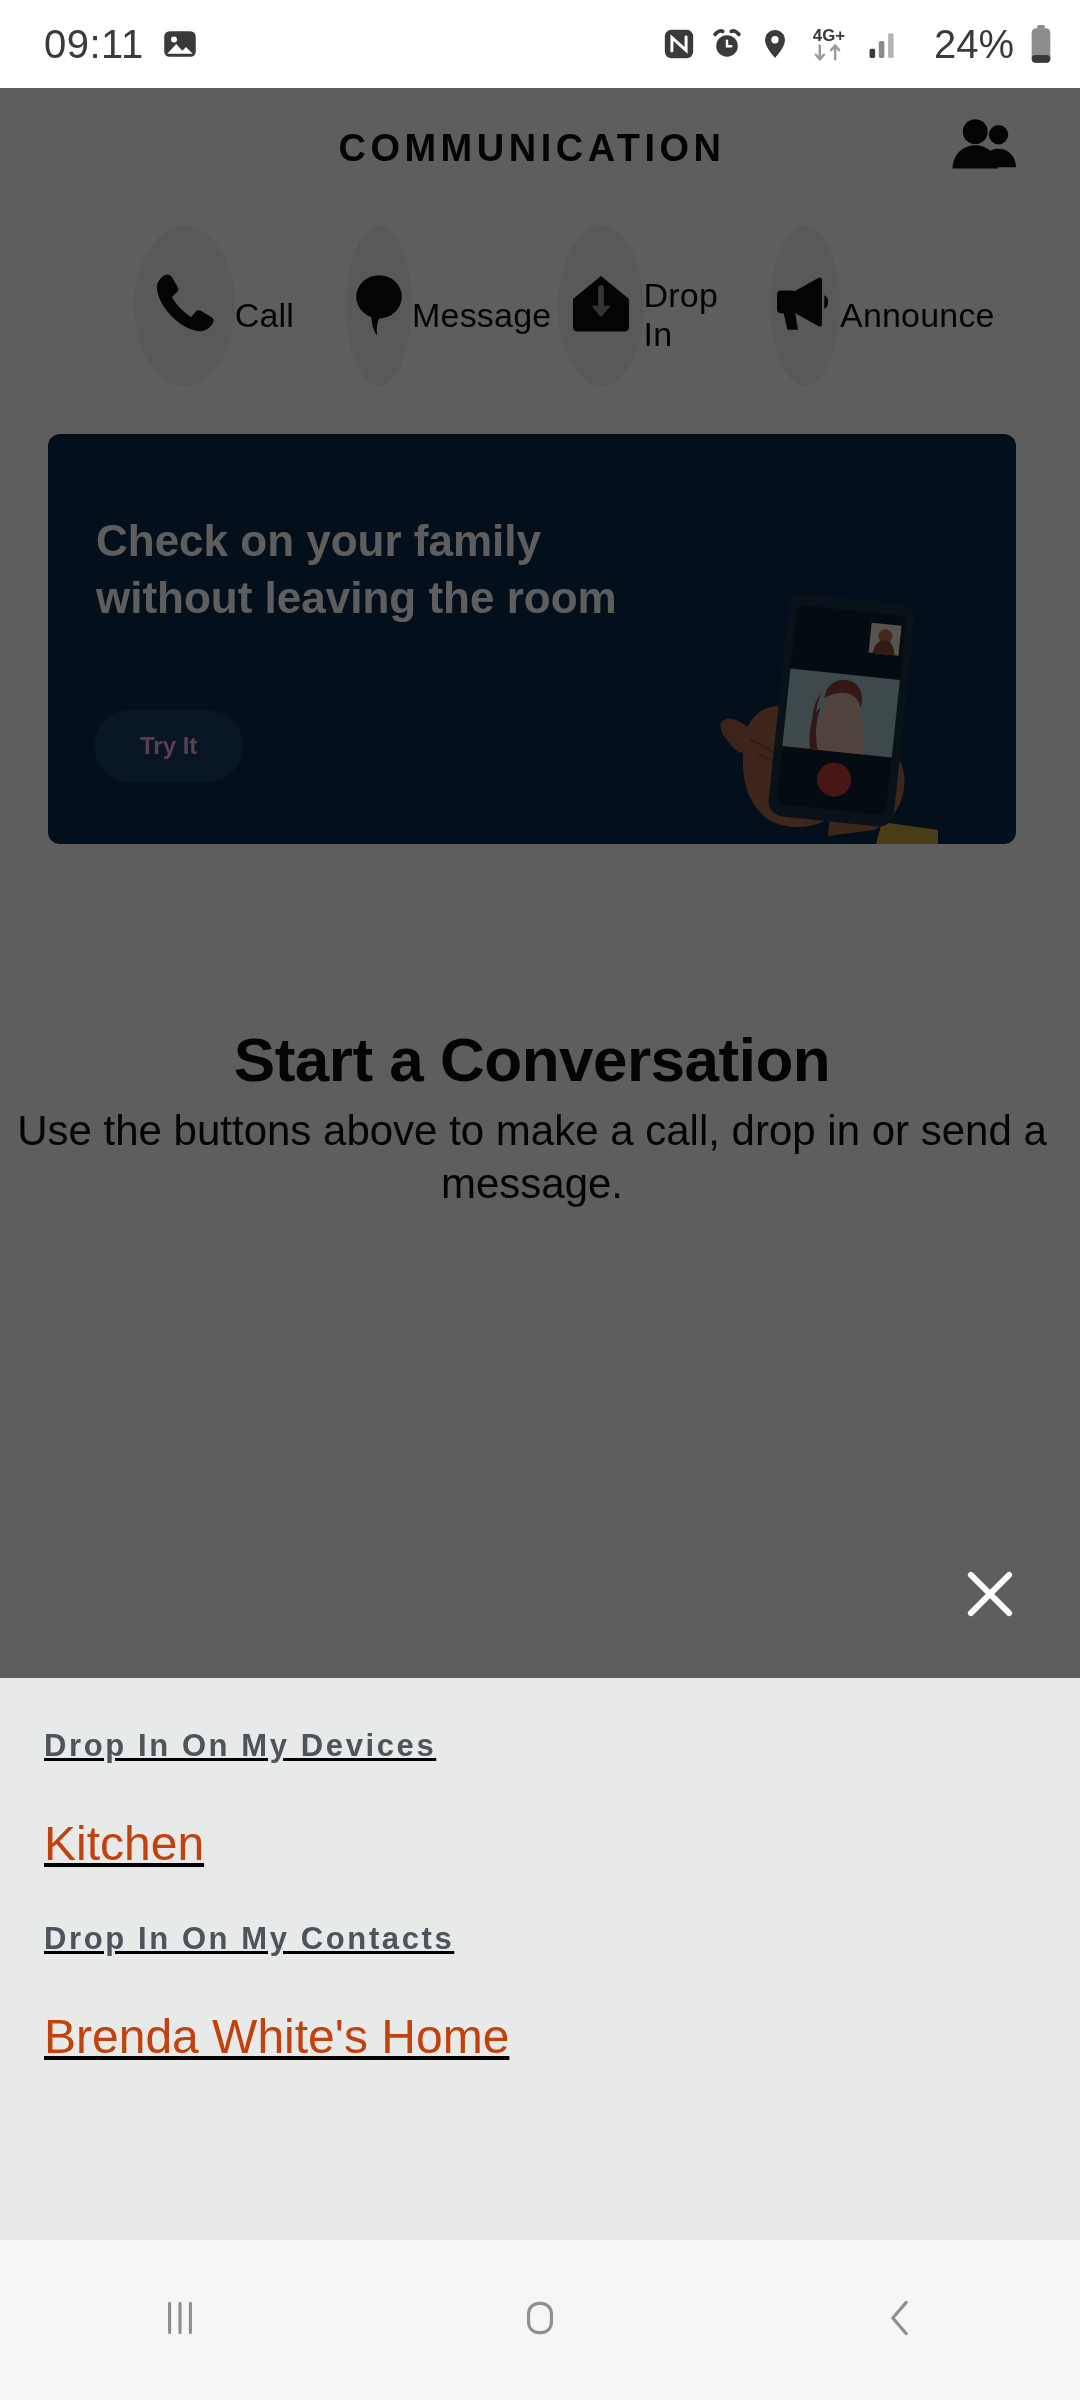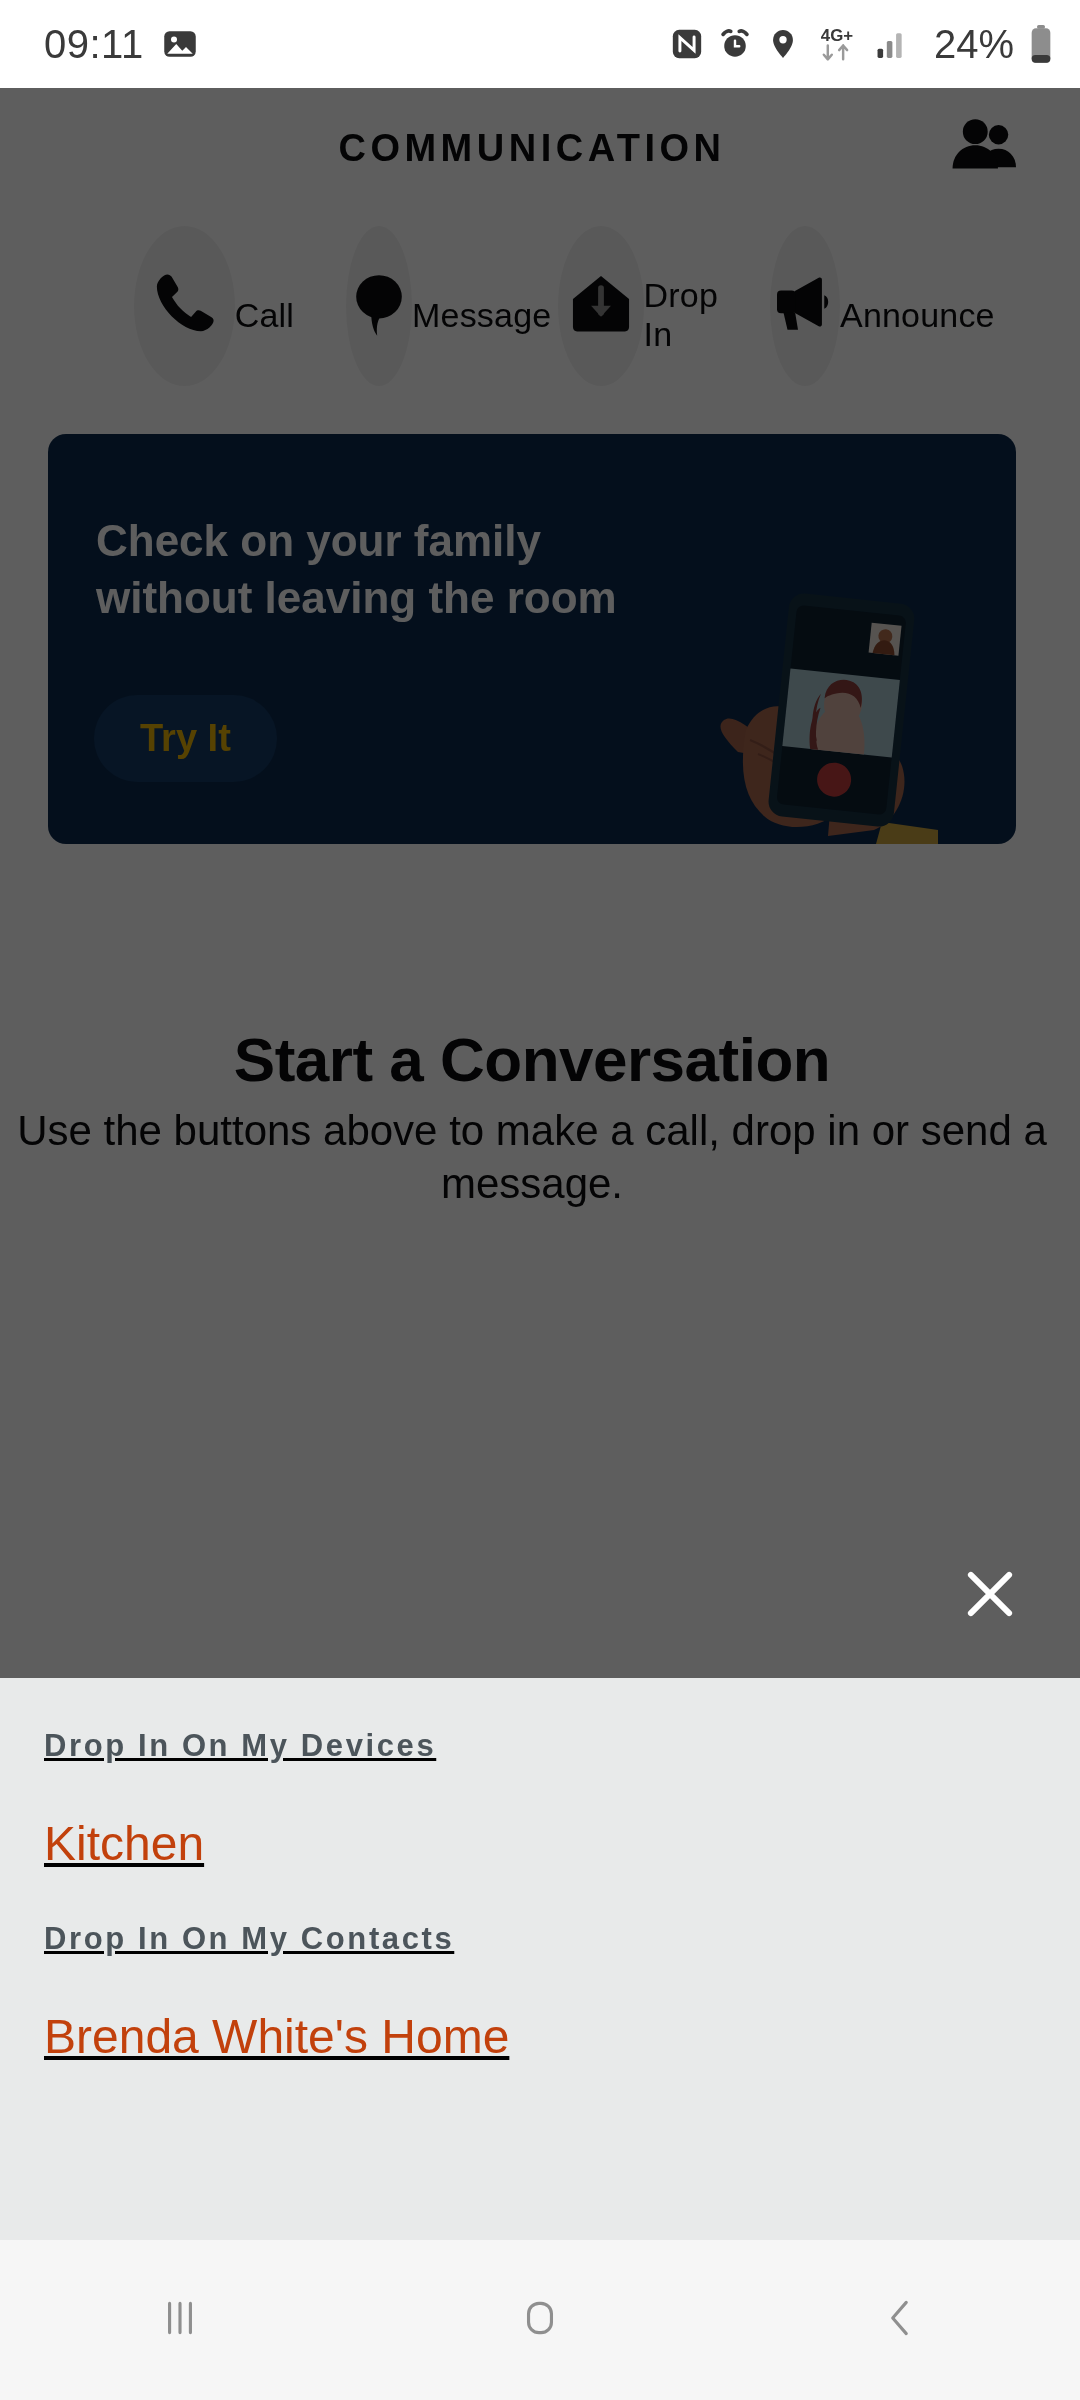--- a/index.html
+++ b/index.html
@@ -15,21 +15,21 @@
   .statusbar{
     position:absolute; top:0; left:0; width:1080px; height:88px;
     background:#ffffff; display:flex; align-items:center;
     justify-content:space-between; padding:0 26px 0 44px;
     z-index:50;
     gap:10px;
   }
   .sb-left{ display:flex; align-items:center; gap:18px; }
   .sb-time{ font-size:40px; color:#3a3a3a; letter-spacing:.5px; font-family:"Liberation Sans",sans-serif; }
   .sb-right{ display:flex; align-items:center; gap:14px; }
-  .sb-pct{ font-size:40px; color:#3a3a3a; margin-left:8px; }
+  .sb-pct{ font-size:40px; color:#3a3a3a; margin-left:16px; }
   .icon-svg{ display:block; }
 
   
   .app{
     position:absolute; top:92px; left:0; width:1064px; height:2232px;
     background:#ffffff;
   }
   .app-header{
     position:relative; height:112px; display:flex; align-items:center;
     justify-content:center;
@@ -52,29 +52,29 @@
     background:rgba(0,0,0,0.055);
     display:flex; align-items:center; justify-content:center;
   }
   .action-label{
     margin-top:18px; font-size:34px; color:#0b0c0e; letter-spacing:.2px;
   }
 
   
   .promo{
     position:relative; margin:48px 48px 0 48px; height:410px;
-    background:#0d2a4d; border-radius:18px; overflow:hidden;
+    background:#0d2a4d; border-radius:12px; overflow:hidden;
   }
   .promo-title{
     position:absolute; left:48px; top:78px; width:600px;
     font-size:44px; font-weight:bold; line-height:1.3; color:#ffffff;
   }
   .promo-btn{
     position:absolute; left:46px; bottom:62px;
-    background:#143a64; color:#eab308; font-size:38px; font-weight:bold;
+    background:#143a64; color:#f9a8d4; font-size:24px; font-weight:bold;
     padding:22px 46px; border-radius:44px; border:none;
   }
   .promo-art{ position:absolute; right:0px; bottom:0; width:330px; height:260px; }
 
   
   .empty{
     margin-top:180px; text-align:center; padding:0 16px;
   }
   .empty-title{
     font-size:62px; font-weight:bold; color:#0b0c0e; letter-spacing:-.5px;

